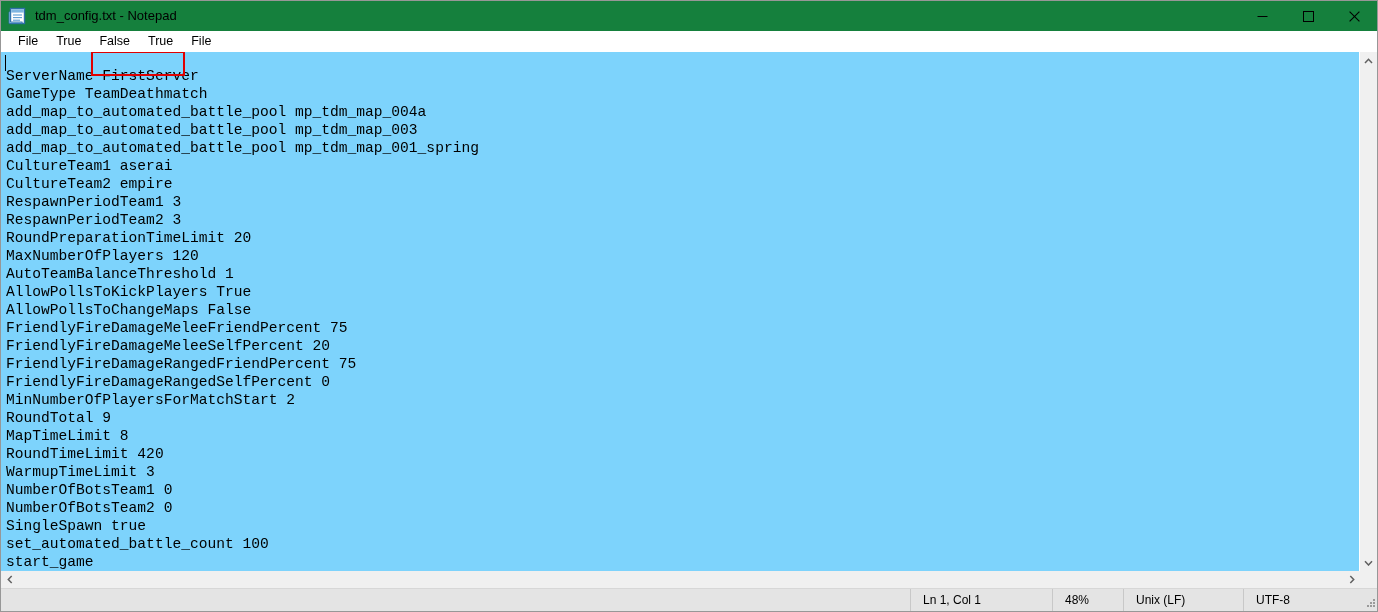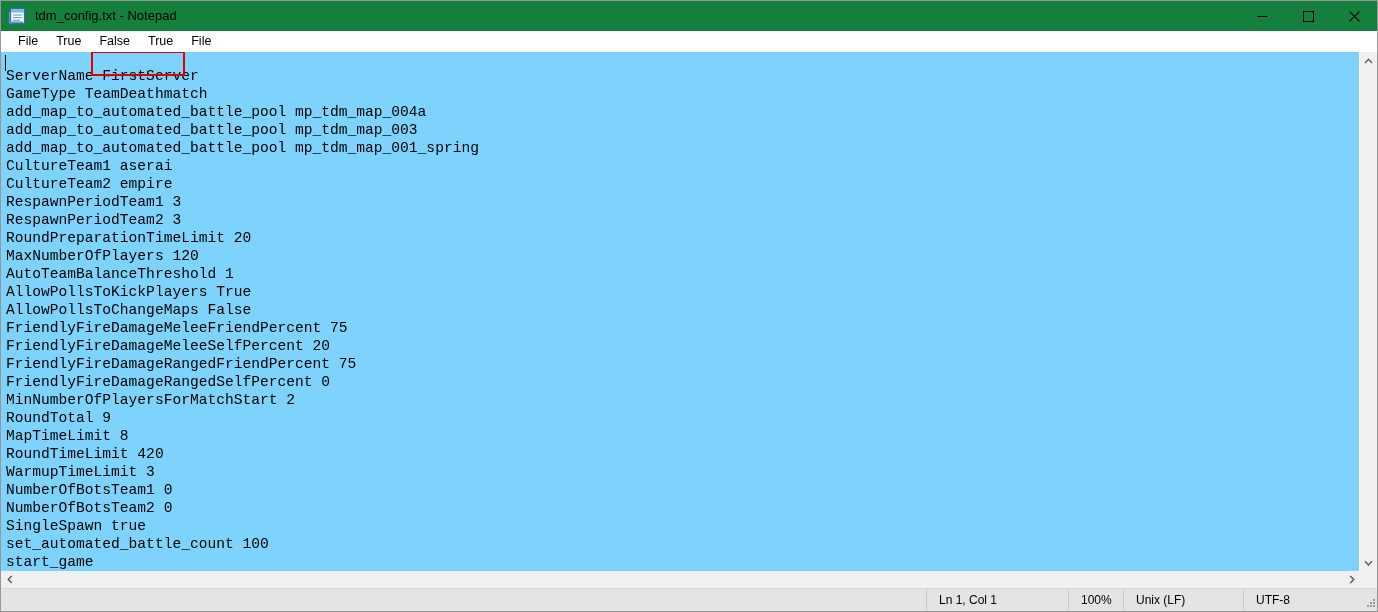--- a/index.html
+++ b/index.html
@@ -192,21 +192,21 @@
     color: #000000;
     display: flex;
     align-items: center;
     padding-left: 12px;
     border-left: 1px solid #c8c8c8;
     box-sizing: border-box;
     white-space: nowrap;
   }
   #status-ln   { width: 142px; }
   #status-zoom { width: 55px; }
-  #status-eol  { width: 120px; }
+  #status-eol  { width: 120px; margin-left: 16px; }
   #status-enc  { width: 118px; text-align: center; }
   #grip {
     width: 16px;
     height: 22px;
     position: relative;
   }
 </style>
 </head>
 <body>
 
@@ -316,21 +316,21 @@
     <div class="sb-arrow">
       <svg width="6" height="9" viewBox="0 0 6 9">
         <path d="M1.3 1 L4.7 4.5 L1.3 8" fill="none" stroke="#606060" stroke-width="1.5"></path>
       </svg>
     </div>
     <div id="hscroll-corner"></div>
   </div>
 
   <div id="statusbar">
     <div class="status-cell" id="status-ln">Ln 1, Col 1</div>
-    <div class="status-cell" id="status-zoom">100%</div>
+    <div class="status-cell" id="status-zoom">48%</div>
     <div class="status-cell" id="status-eol">Unix (LF)</div>
     <div class="status-cell" id="status-enc">UTF-8</div>
     <div id="grip">
       <svg width="16" height="22" viewBox="0 0 16 22">
         <rect x="9" y="13" width="2" height="2" fill="#9a9a9a"></rect>
         <rect x="12" y="13" width="2" height="2" fill="#9a9a9a"></rect>
         <rect x="12" y="10" width="2" height="2" fill="#9a9a9a"></rect>
         <rect x="6" y="16" width="2" height="2" fill="#9a9a9a"></rect>
         <rect x="9" y="16" width="2" height="2" fill="#9a9a9a"></rect>
         <rect x="12" y="16" width="2" height="2" fill="#9a9a9a"></rect>

